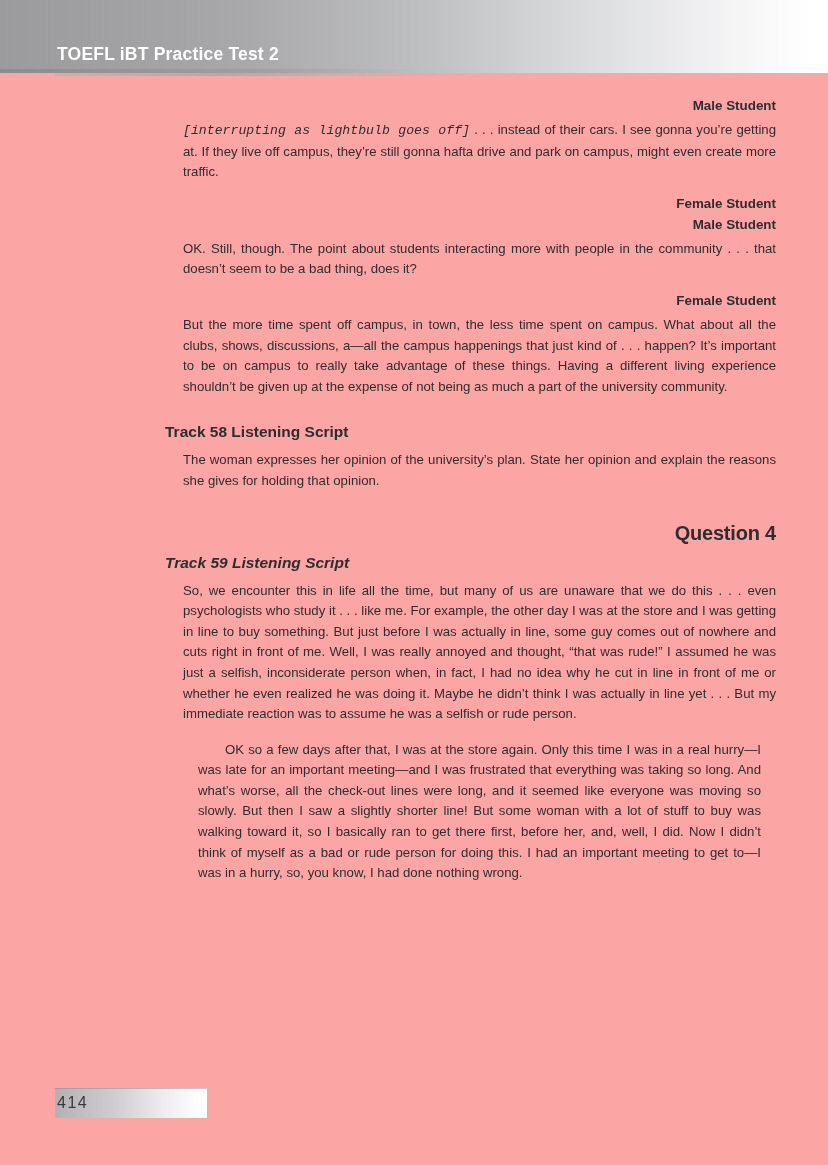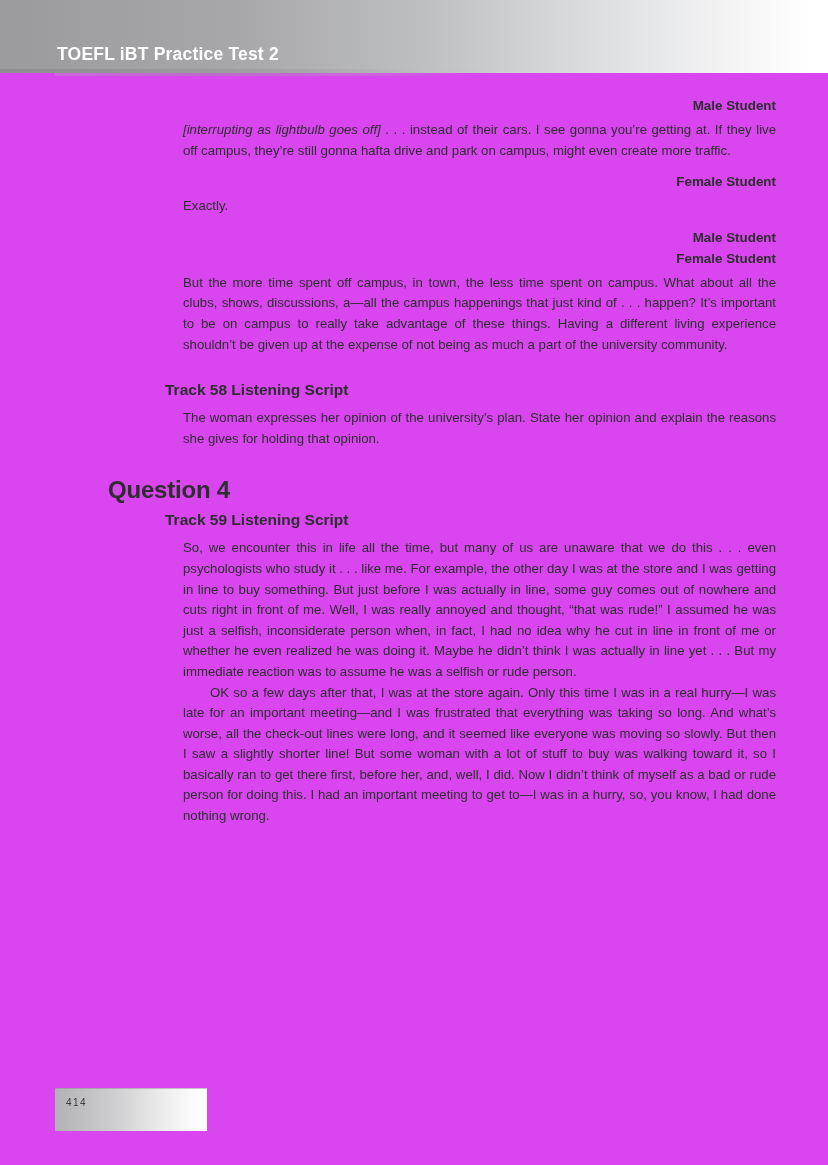--- a/index.html
+++ b/index.html
@@ -1,20 +1,20 @@
 <!DOCTYPE html>
 <html><head>
 <meta charset="utf-8">
 <style>
   html,body {margin:0; padding:0; background:#e8e8e8;}
   .page {
     position:relative;
     width:828px; height:1165px;
     margin:0 auto;
-    background:#d946ef;
+    background:#fca5a5;
     font-family:"Liberation Sans", sans-serif;
     color:#2e2e30;
     overflow:hidden;
   }
 
   
   .band {
     position:absolute; top:0; left:0;
     width:828px; height:73px;
     background:linear-gradient(to right,
@@ -44,69 +44,69 @@
     width:593px;
     font-size:13.2px; line-height:20.6px;
     text-align:justify;
   }
   .speaker {
     font-weight:bold; font-size:13.4px; line-height:14px;
     margin:0 0 7px 0; text-align:right;
   }
   .para {margin:0 0 14px 0;}
   .para.tight {margin-bottom:0;}
-  .para.indent {text-indent:27px; margin:0;}
-  .stage {font-style:italic;}
+  .para.indent {text-indent:27px; margin:15px;}
+  .stage {font-style:italic;font-family:Liberation Mono, monospace;}
   .track-heading {
     font-weight:bold; font-size:15.5px; line-height:18px;
     margin:26px 0 9px -18px; text-align:left;
   }
   .question-heading {
-    font-weight:bold; font-size:24px; line-height:22px;
-    margin:30px 0 10px -75px; text-align:left; letter-spacing:-.2px;
+    font-weight:bold; font-size:20px; line-height:22px;
+    margin:30px 0 10px -75px; text-align:right; letter-spacing:-.2px;
   }
 
   
   .pagenum-box {
     position:absolute; left:55px; top:1088px;
-    width:152px; height:43px; box-sizing:border-box;
-    padding-left:11px; line-height:30px;
+    width:152px; height:30px; box-sizing:border-box;
+    padding-left:2px; line-height:30px;
     background:linear-gradient(to right, #b2b2b4 0%, #cfcfd1 40%, #ececed 70%, #ffffff 96%);
     box-shadow: inset 0 1px 0 rgba(130,130,133,.45);
-    font-size:10px; letter-spacing:1.5px; color:#3a3a3c;
+    font-size:16px; letter-spacing:1.5px; color:#3a3a3c;
   }
 </style>
 </head>
 <body>
 
 <div class="page">
 
   <div class="band">
     <div class="band-title">TOEFL iBT Practice Test 2</div>
   </div>
   <div class="band-smudge"></div>
 
   <div class="content">
 
     <h3 class="speaker">Male Student</h3>
     <p class="para"><em class="stage">[interrupting as lightbulb goes off]</em><span> . . . instead of their cars. I see gonna you’re getting at. If they live off campus, they’re still gonna hafta drive and park on campus, might even create more traffic.</span></p>
 
     <h3 class="speaker">Female Student</h3>
-    <p class="para">Exactly.</p>
 
     <h3 class="speaker">Male Student</h3>
+    <p class="para">OK. Still, though. The point about students interacting more with people in the com­munity . . . that doesn’t seem to be a bad thing, does it?</p>
 
     <h3 class="speaker">Female Student</h3>
     <p class="para">But the more time spent off campus, in town, the less time spent on campus. What about all the clubs, shows, discussions, a—all the campus happenings that just kind of . . . happen? It’s important to be on campus to really take advantage of these things. Having a different living experience shouldn’t be given up at the expense of not being as much a part of the university community.</p>
 
     <h2 class="track-heading">Track 58 Listening Script</h2>
     <p class="para">The woman expresses her opinion of the university’s plan. State her opinion and ex­plain the reasons she gives for holding that opinion.</p>
 
     <h1 class="question-heading">Question 4</h1>
-    <h2 class="track-heading" style="margin-top:8px;">Track 59 Listening Script</h2>
+    <h2 class="track-heading" style="margin-top:8px;font-style:italic;">Track 59 Listening Script</h2>
     <p class="para tight">So, we encounter this in life all the time, but many of us are unaware that we do this . . . even psychologists who study it . . . like me. For example, the other day I was at the store and I was getting in line to buy something. But just before I was actually in line, some guy comes out of nowhere and cuts right in front of me. Well, I was really an­noyed and thought, “that was rude!” I assumed he was just a selfish, inconsiderate person when, in fact, I had no idea why he cut in line in front of me or whether he even realized he was doing it. Maybe he didn’t think I was actually in line yet . . . But my immediate reaction was to assume he was a selfish or rude person.</p>
     <p class="para indent">OK so a few days after that, I was at the store again. Only this time I was in a real hurry—I was late for an important meeting—and I was frustrated that everything was taking so long. And what’s worse, all the check-out lines were long, and it seemed like everyone was moving so slowly. But then I saw a slightly shorter line! But some woman with a lot of stuff to buy was walking toward it, so I basically ran to get there first, before her, and, well, I did. Now I didn’t think of myself as a bad or rude person for doing this. I had an important meeting to get to—I was in a hurry, so, you know, I had done nothing wrong.</p>
 
   </div>
 
   <div class="pagenum-box">
     <span>414</span>
   </div>
 
 </div>

